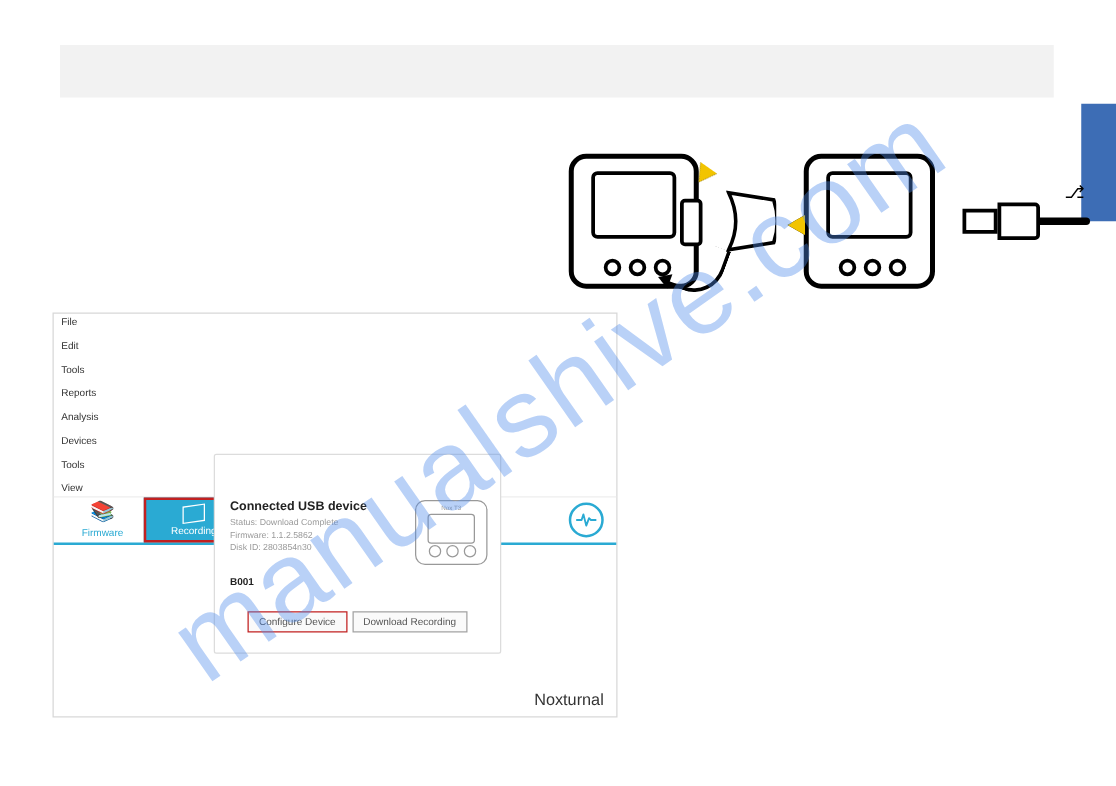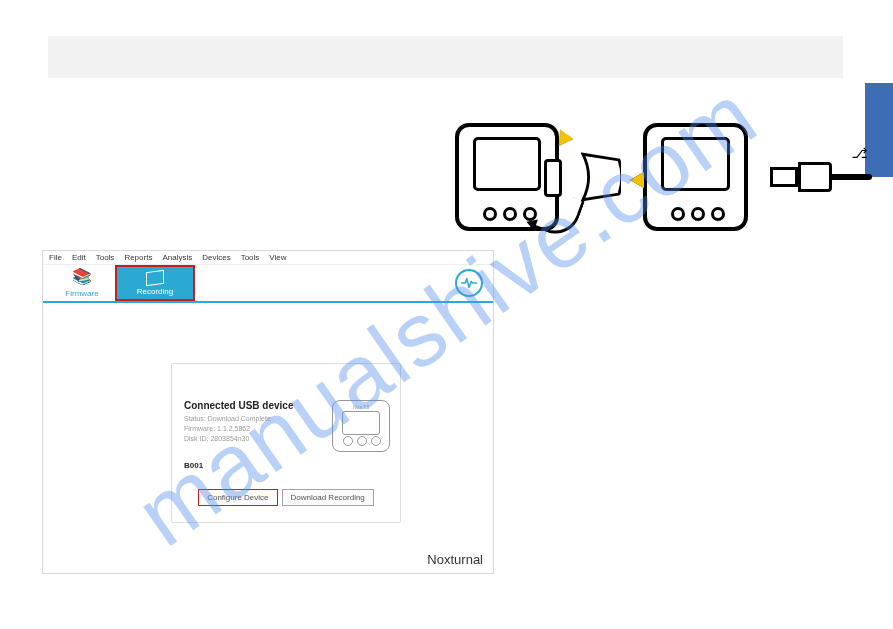--- a/index.html
+++ b/index.html
@@ -169,20 +169,21 @@
     background: #fff;
     border: 1px solid #d8d8d8;
   }
   .app-menu {
     display: flex;
     gap: 10px;
     padding: 2px 6px;
     font-size: 8px;
     color: #333;
     border-bottom: 1px solid #eee;
+    flex-direction: column;
   }
   .app-menu span { cursor: default; }
   .app-tabs {
     display: flex;
     align-items: center;
     height: 38px;
     border-bottom: 2px solid #2aaad3;
     position: relative;
     padding-left: 6px;
   }

